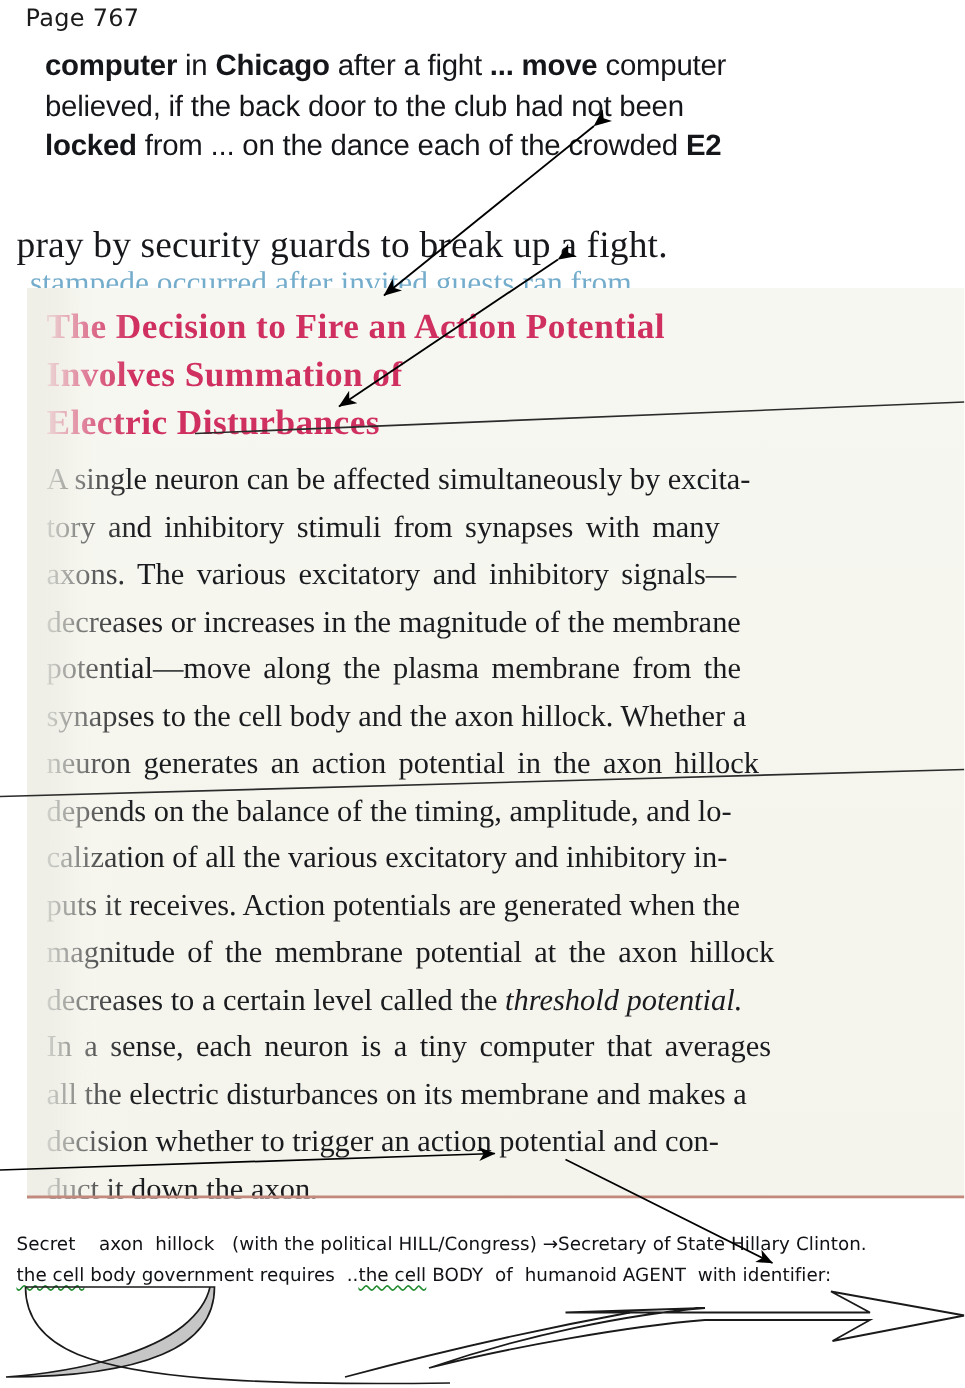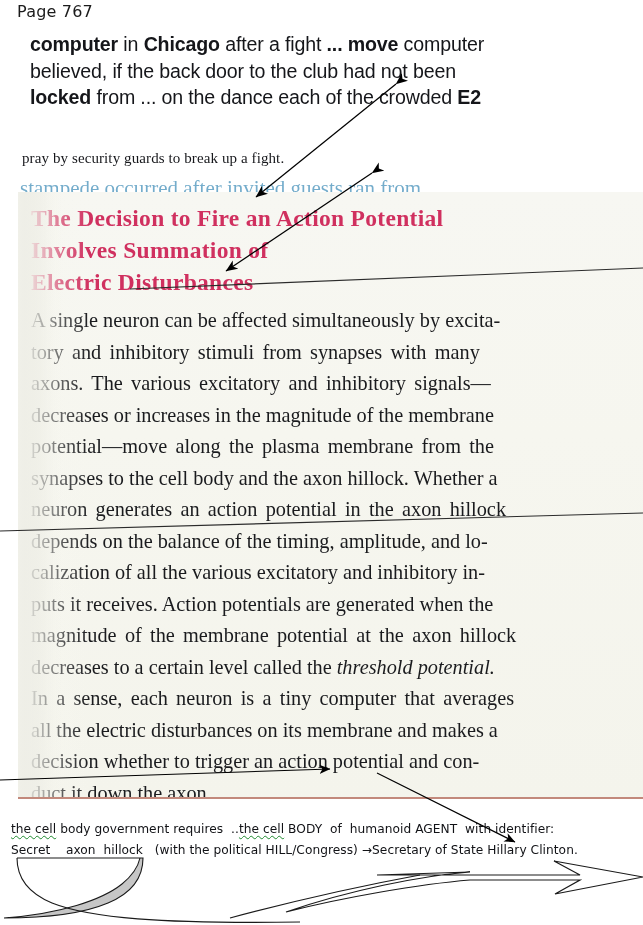--- a/index.html
+++ b/index.html
@@ -39,24 +39,24 @@
     line-height: 26.5px;
     color: #15161a;
     letter-spacing: -0.15px;
   }
   #clipping .ln { white-space: nowrap; display: block; }
   #clipping b { font-weight: bold; }
 
   
   #pray-line {
     position: absolute;
-    left: 22px;
+    left: 11px;
     top: 150px;
     font-family: "Liberation Serif", "DejaVu Serif", serif;
-    font-size: 15px;
+    font-size: 25px;
     color: #17181c;
     white-space: nowrap;
     letter-spacing: 0.1px;
   }
   #ghost-line {
     position: absolute;
     left: 20px;
     top: 176px;
     font-family: "Liberation Serif", "DejaVu Serif", serif;
     font-size: 21px;
@@ -213,22 +213,22 @@
       <span class="bl" style="word-spacing: 3.2px;">In a sense, each neuron is a tiny computer that averages</span>
       <span class="bl">all the electric disturbances on its membrane and makes a</span>
       <span class="bl">decision whether to trigger an action potential and con-</span>
       <span class="bl">duct it down the axon.</span>
     </div>
   <div id="scan-vign"></div>
   <div id="scan-fade"></div>
 </div>
 
 <div id="note">
+  <span class="nl">Secret    axon  hillock   (with the political HILL/Congress) →Secretary of State Hillary Clinton.</span>
   <span class="nl"><span class="sq">the cell</span><span> body government requires  ..</span><span class="sq">the cell</span><span> BODY  of  humanoid AGENT  with identifier:</span></span>
-  <span class="nl">Secret    axon  hillock   (with the political HILL/Congress) →Secretary of State Hillary Clinton.</span>
 </div>
 
 <svg id="overlay" viewBox="0 0 643 925" xmlns="http://www.w3.org/2000/svg">
   <defs>
     <marker id="ah" markerWidth="11" markerHeight="11" refX="9.2" refY="4" orient="auto">
       <path d="M0,0 L9.5,4 L0,8 L2.6,4 Z" fill="#000"></path>
     </marker>
     <marker id="ah2" markerWidth="11" markerHeight="11" refX="9.2" refY="4" orient="auto">
       <path d="M0,0 L9.5,4 L0,8 L2.6,4 Z" fill="#000"></path>
     </marker>

